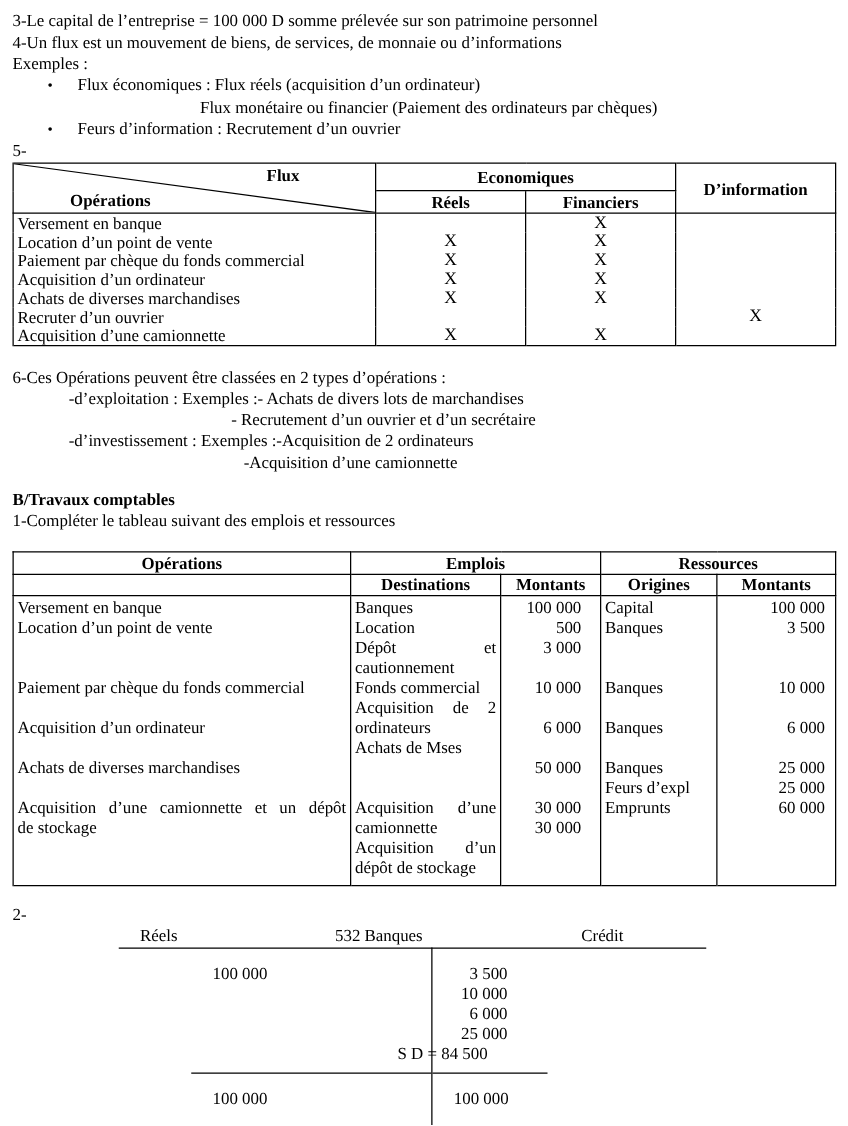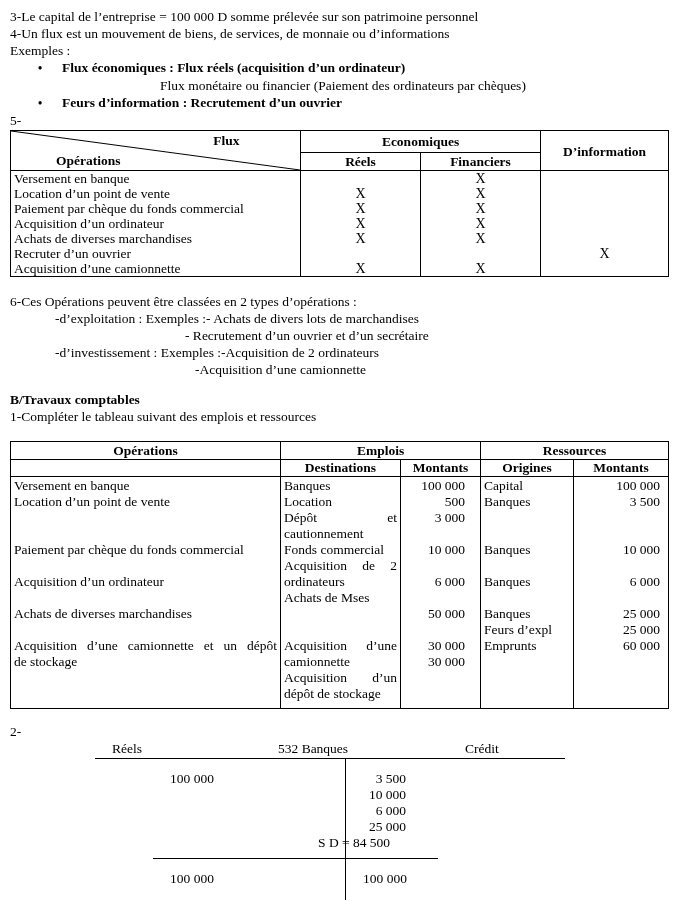--- a/index.html
+++ b/index.html
@@ -4,21 +4,21 @@
 <style>
   * { margin:0; padding:0; box-sizing:border-box; }
   html,body { background:#fff; }
   body {
     width:678px; height:901px; overflow:hidden;
     color:#000; font-family:"Liberation Serif", serif; font-size:13.5px;
   }
   .page { position:relative; width:678px; height:901px; padding:8px 10px 0 10px; }
   .line { line-height:17px; }
   .indent-monetary { margin-left:150px; }
-  .bullet-line { line-height:17px; padding-left:28px;font-weight:bold; }
+  .bullet-line { line-height:17px; padding-left:28px; }
   .bullet { display:inline-block; width:24px; font-size:12px; }
 
   table { border-collapse:collapse; table-layout:fixed; }
 
   
   .flux-table { width:658px; border:1px solid #000; margin-top:1px; }
   .flux-table th, .flux-table td { border-left:1px solid #000; border-right:1px solid #000; }
   .flux-table thead th { border-bottom:1px solid #000; font-weight:bold; text-align:center; vertical-align:middle; }
   .flux-table thead tr:first-child th { height:22px; }
   .flux-table thead tr:last-child th { height:18px; }
@@ -49,21 +49,21 @@
   .c-m2 .ln { text-align:right; padding-right:5px; }
   .c-dest .ln:nth-child(3), .c-dest .ln:nth-child(6),
   .c-dest .ln:nth-child(11), .c-dest .ln:nth-child(13) { text-align:justify; text-align-last:justify; }
   .c-op .ln:nth-child(11) { text-align:justify; text-align-last:justify; }
 
   
   .item2-label { margin-top:14px; line-height:17px; }
   .taccount { position:relative; margin-left:-10px; width:678px; height:160px; }
   .t-label { position:absolute; top:0; line-height:17px; }
   .t-debit-label { left:112px; }
-  .t-title { left:278px; }
+  .t-title { left:268px; }
   .t-credit-label { left:465px; }
   .t-topline { position:absolute; left:95px; top:18px; width:470px; border-top:1px solid #000; }
   .t-vline { position:absolute; left:345px; top:18px; height:142px; border-left:1px solid #000; }
   .t-debit-entries { position:absolute; left:170px; top:31px; }
   .t-credit-entries { position:absolute; left:348px; top:31px; width:58px; text-align:right; }
   .t-entry { height:16px; line-height:16px; }
   .t-solde { position:absolute; left:318px; top:95px; height:16px; line-height:16px; }
   .t-subline-left { position:absolute; left:153px; top:118px; width:192px; border-top:1px solid #000; }
   .t-subline-right { position:absolute; left:346px; top:118px; width:92px; border-top:1px solid #000; }
   .t-total-left { position:absolute; left:170px; top:130px; line-height:17px; }

